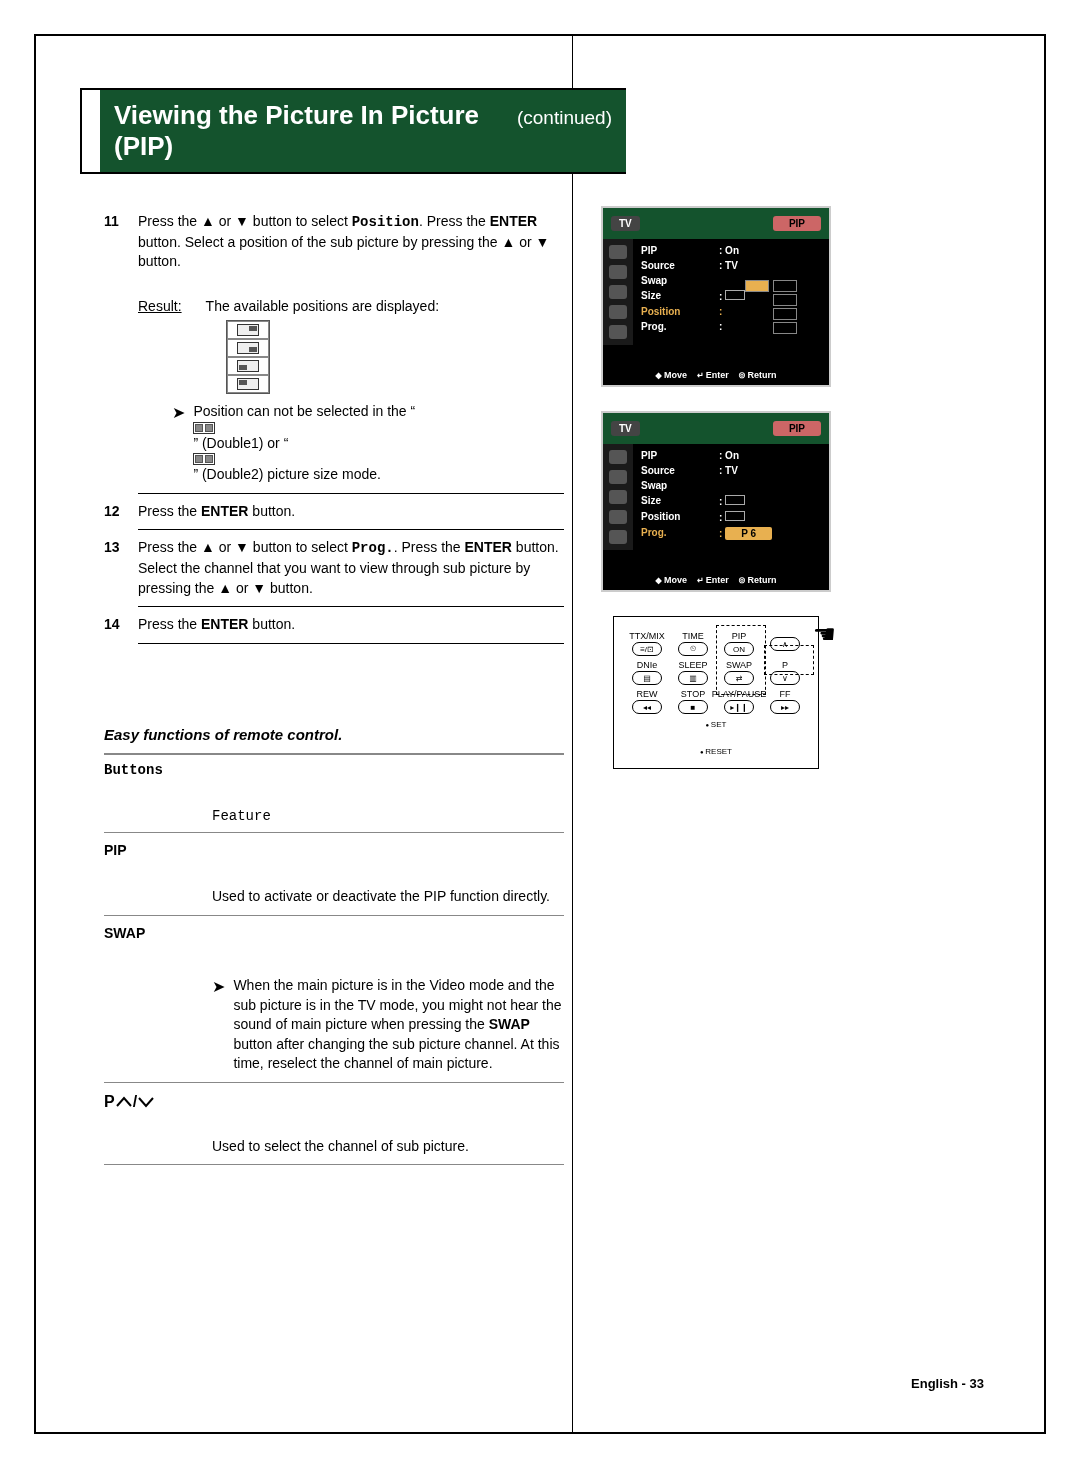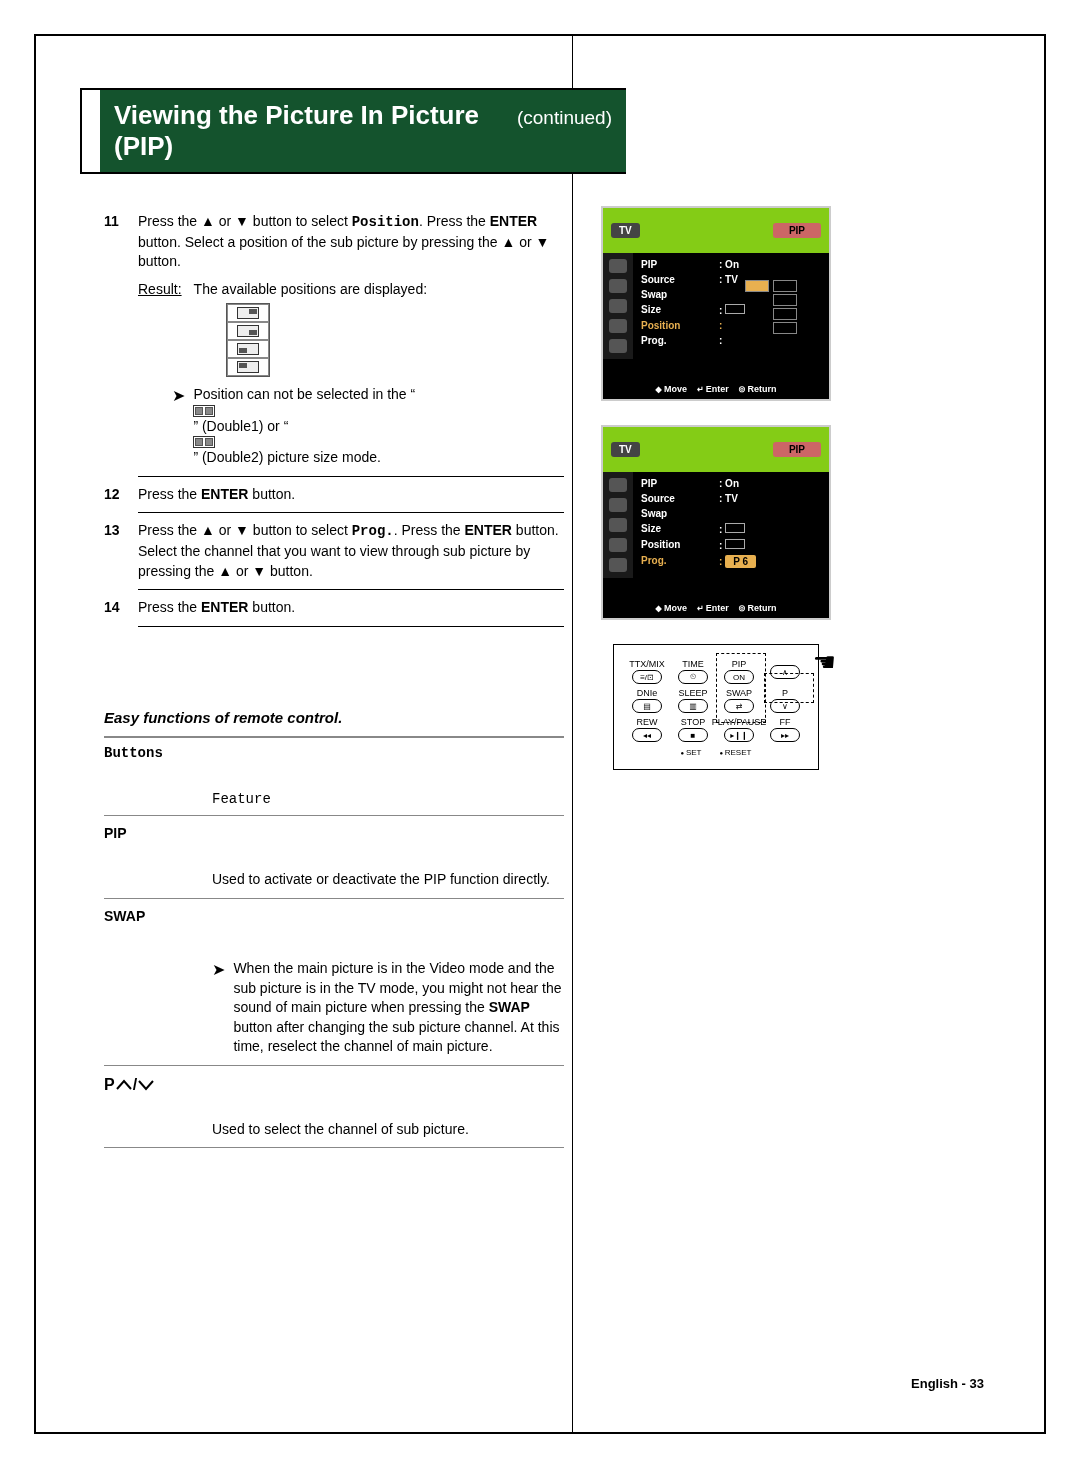--- a/index.html
+++ b/index.html
@@ -62,21 +62,21 @@
     width: 460px;
     font-size: 14px;
     line-height: 1.4;
   }
   .step { display: flex; gap: 10px; margin: 6px 0; }
   .step-num { font-weight: bold; width: 24px; flex-shrink:0; }
   .step-body { flex: 1; }
   .mono { font-family: 'Courier New', monospace; font-weight: bold; }
   .bold { font-weight: bold; }
   .hr { border: 0; border-top: 1px solid #000; margin: 8px 0 8px 34px; }
-  .result-row { display: flex; gap: 12px; margin-top: 8px; }
+  .result-row { display: flex; gap: 24px; margin-top: 25px; }
   .result-lbl { text-decoration: underline; }
 
   .pos-table {
     display: inline-block;
     border: 1px solid #555;
     margin-left: 88px;
     margin-top: 4px;
   }
   .pos-row { display: flex; }
   .pos-cell {
@@ -126,38 +126,38 @@
   .osd {
     width: 230px;
     background: #000;
     border: 2px solid #ccc;
     color: #fff;
     font-size: 10px;
     font-weight: bold;
     position: relative;
     padding-bottom: 40px;
   }
-  .osd-head { display:flex; justify-content:space-between; padding:15px 8px; background:#84cc16; }
+  .osd-head { display:flex; justify-content:space-between; padding:8px 8px; background:#14532d; }
   .osd-head .tabL { background:#444; padding:2px 8px; border-radius:3px; }
   .osd-head .tabR { background:#c66; padding:2px 16px; border-radius:3px; color:#000; }
   .osd-body { display:flex; }
   .osd-icons { width:30px; background:#1a1a1a; display:flex; flex-direction:column; gap:6px; padding:6px 4px; align-items:center; }
   .osd-icons div { width:18px; height:14px; background:#555; border-radius:3px; }
   .osd-rows { flex:1; padding:4px 8px; }
   .osd-row { display:flex; justify-content:flex-start; gap:8px; padding:2px 0; }
   .osd-row .k { width:70px; }
   .osd-row.hi .k, .osd-row.hi .v { color:#e8b050; }
   .osd-val-box {
     display:inline-block; width:20px; height:10px; border:1px solid #aaa;
   }
   .osd-pos-opts { display:flex; flex-direction:column; gap:2px; align-items:flex-end; padding-right:18px; }
   .osd-pos-opts .optrow { display:flex; gap:4px; }
   .opt-box { width:24px; height:12px; border:1px solid #888; }
   .opt-box.sel { background:#e8b050; }
-  .prog-box { display:inline-block; background:#e8b050; color:#000; padding:1px 8px; border-radius:2px; }
+  .prog-box { display:inline-block; background:#e8b050; color:#000; padding:1px 16px; border-radius:2px; }
   .osd-foot {
     position:absolute; bottom:4px; left:0; right:0;
     display:flex; gap:10px; justify-content:center; font-size:9px;
   }
   .osd-foot span::before { content:"◆ "; font-size:8px; }
   .osd-foot .ent::before { content:"↵ "; }
   .osd-foot .ret::before { content:"⦾ "; }
 
   
   .remote-wrap {
@@ -177,21 +177,21 @@
   .rem-row { display:flex; justify-content:space-between; align-items:center; padding:2px 2px; }
   .rem-cell { width:46px; display:flex; flex-direction:column; align-items:center; gap:1px; }
   .oval-btn {
     width:30px; height:14px; border:1px solid #000; border-radius:8px;
     display:flex; align-items:center; justify-content:center; font-size:8px;
   }
   .pill-btn {
     width:30px; height:14px; border:1px solid #000; border-radius:7px;
     display:flex; align-items:center; justify-content:center; font-size:8px;
   }
-  .set-reset { display:flex; justify-content:center; gap:18px; font-size:8px; margin-top:4px; }
+  .set-reset { display:flex; justify-content:center; gap:18px; font-size:8px; margin-top:4px;flex-direction:column; }
   .dot::before { content:"● "; font-size:6px; }
   .hand-icon {
     position:absolute; right:-18px; top:2px; font-size:26px; color:#000;
   }
 
   .footer-txt {
     position:absolute; right: 60px; top: 1340px;
     font-size:13px; font-weight:bold;
   }
   .glyphpad { display:inline-flex; align-items:center; gap:0; }

